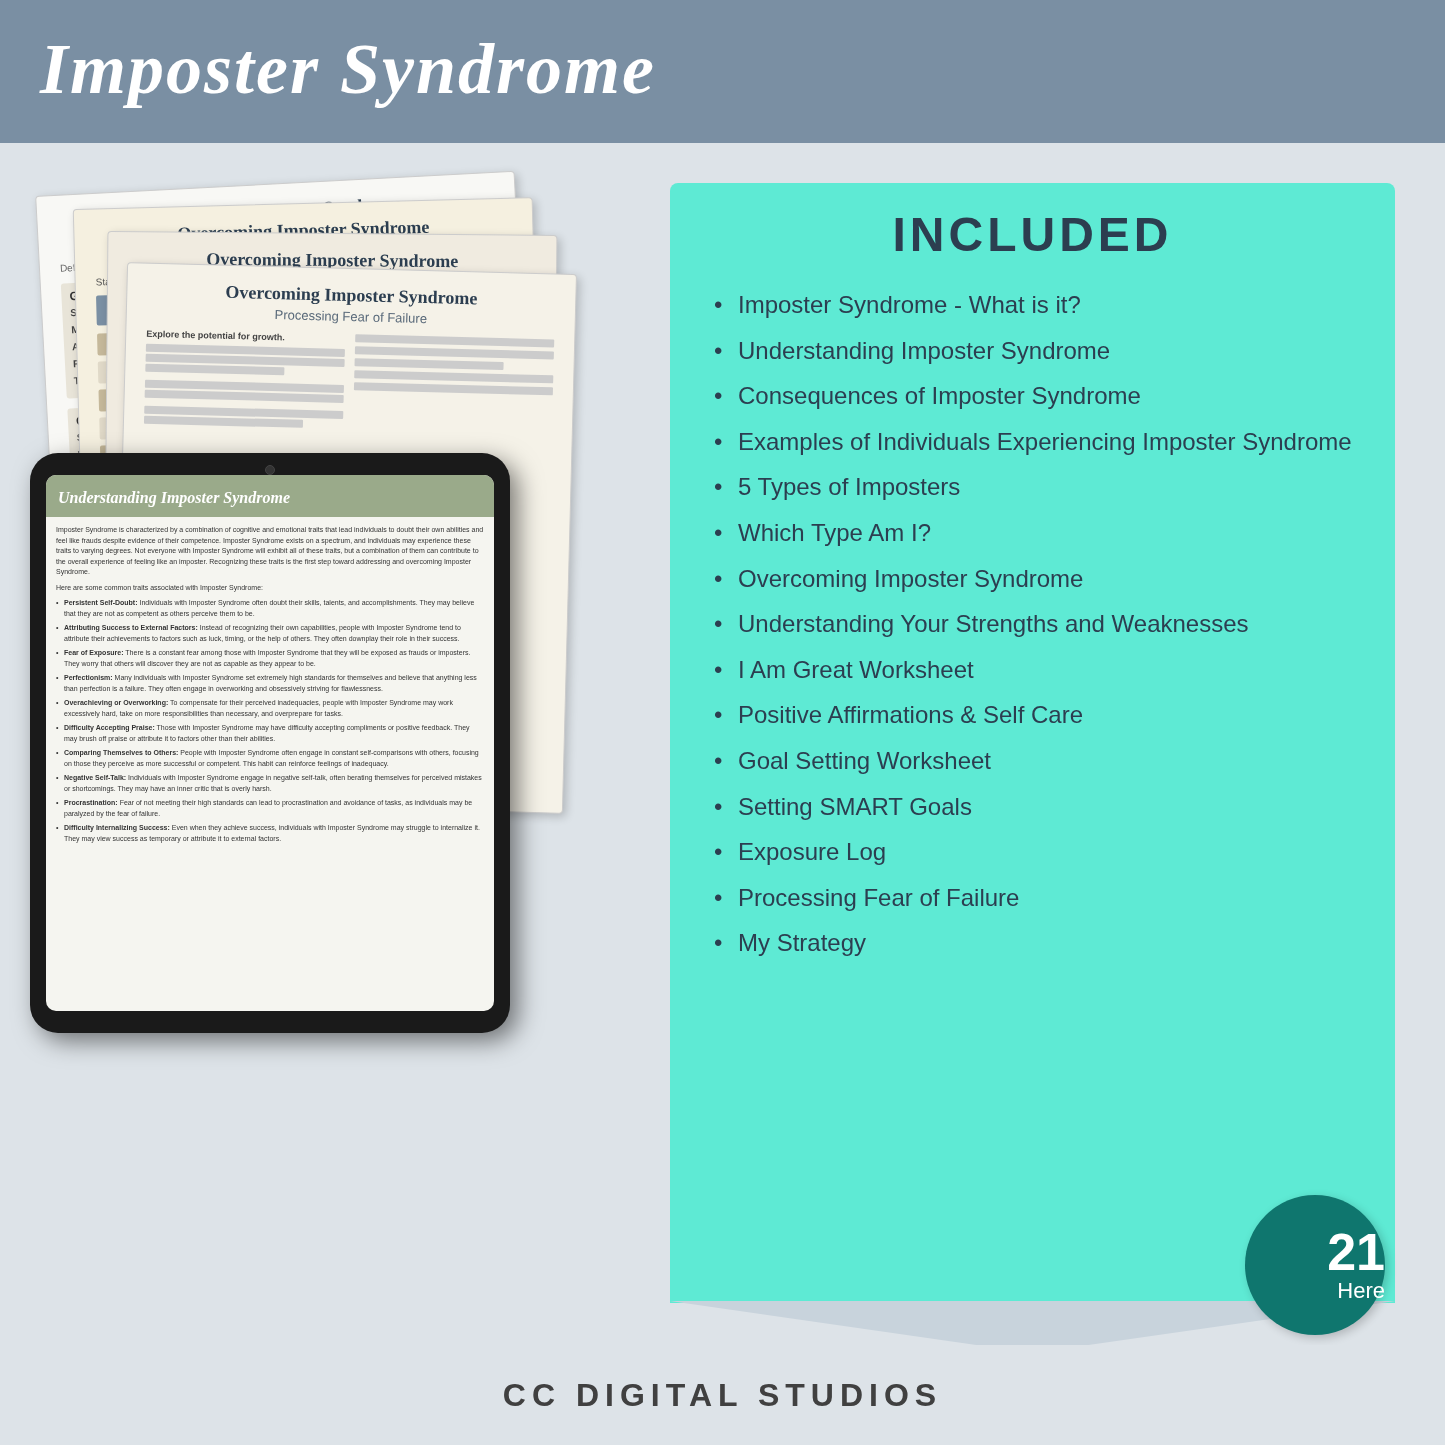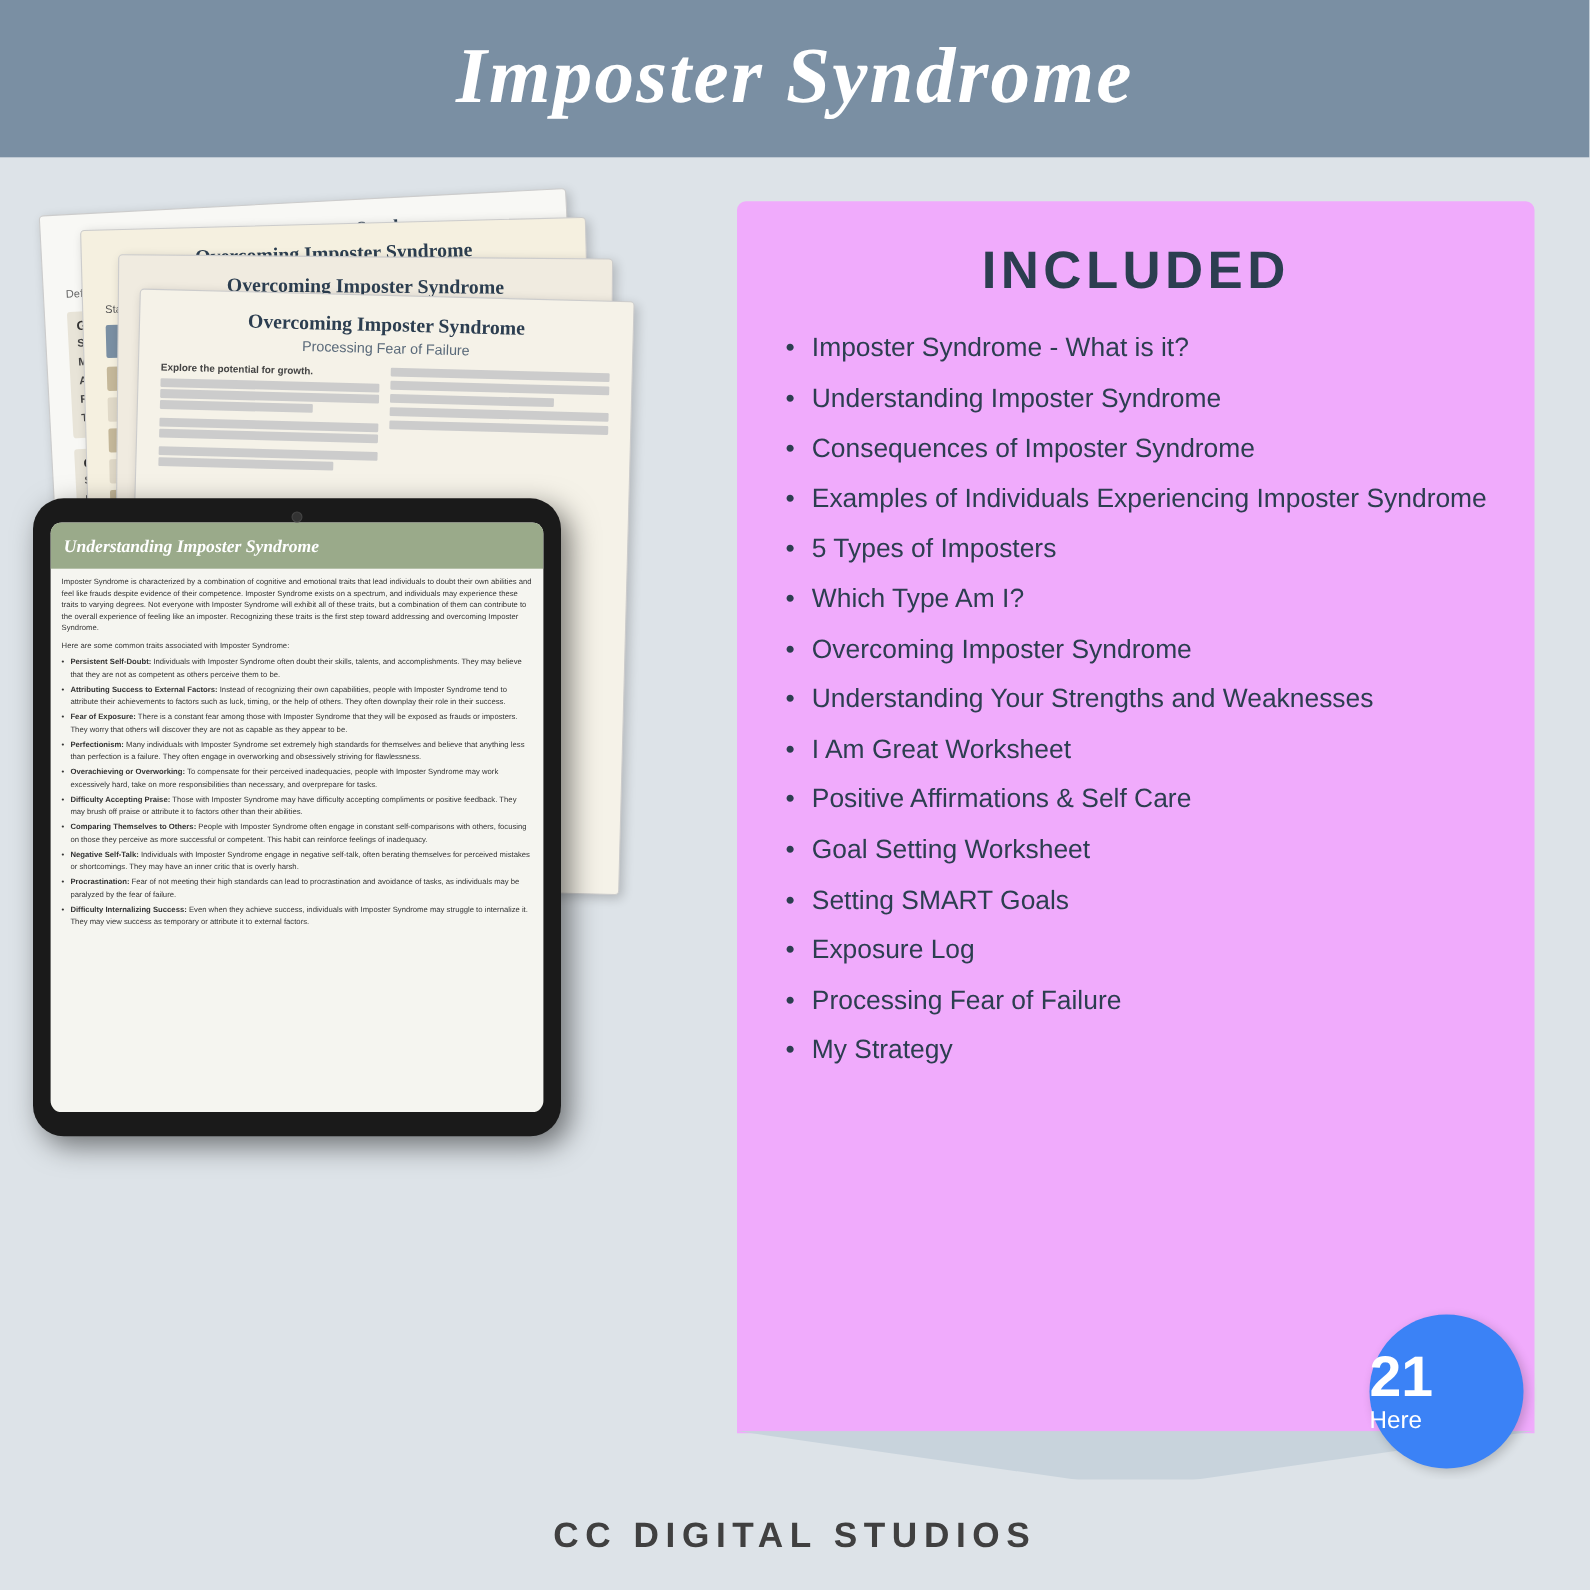--- a/index.html
+++ b/index.html
@@ -10,21 +10,20 @@
       background-color: #dde3e8;
       overflow: hidden;
       position: relative;
     }
 
     
     .header {
       background-color: #7a8fa3;
       width: 100%;
       padding: 28px 40px 32px;
-      text-align: center;
     }
     .header-title {
       font-size: 72px;
       font-weight: bold;
       color: #ffffff;
       letter-spacing: 2px;
       font-style: italic;
     }
 
     
@@ -322,25 +321,25 @@
       font-size: 24px;
     }
 
     
     .pages-badge {
       position: absolute;
       bottom: 110px;
       right: 60px;
       width: 140px;
       height: 140px;
-      background: #3b82f6;
+      background: #0f766e;
       border-radius: 50%;
       display: flex;
       flex-direction: column;
-      align-items: flex-start;
+      align-items: flex-end;
       justify-content: center;
       box-shadow: 3px 3px 10px rgba(0,0,0,0.2);
     }
     .pages-badge .pages-number {
       font-size: 52px;
       font-weight: bold;
       color: white;
       font-family: Arial, sans-serif;
       line-height: 1;
     }
@@ -362,23 +361,23 @@
       justify-content: center;
     }
     .footer-text {
       font-size: 32px;
       font-weight: bold;
       color: #404040;
       letter-spacing: 6px;
       font-family: Arial, sans-serif;
     }
     .included-box-inner {
-      background: #f0abfc;
+      background: #5eead4;
       border-radius: 8px 8px 0 0;
-      padding: 36px 36px 30px;
+      padding: 24px 36px 30px;
       height: 100%;
       position: relative;
     }
     .included-box-inner::after {
       content: '';
       position: absolute;
       bottom: -50px;
       left: 0;
       right: 0;
       height: 52px;

